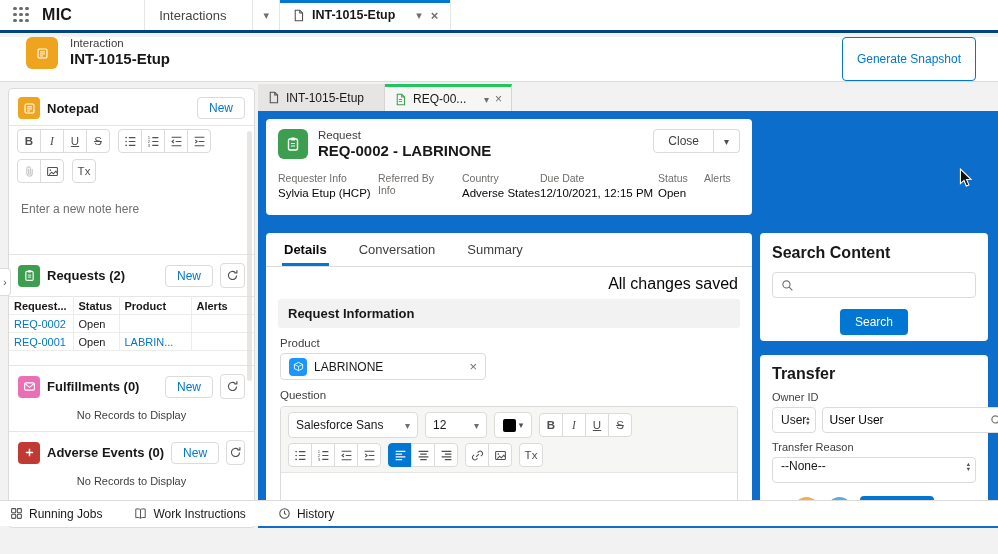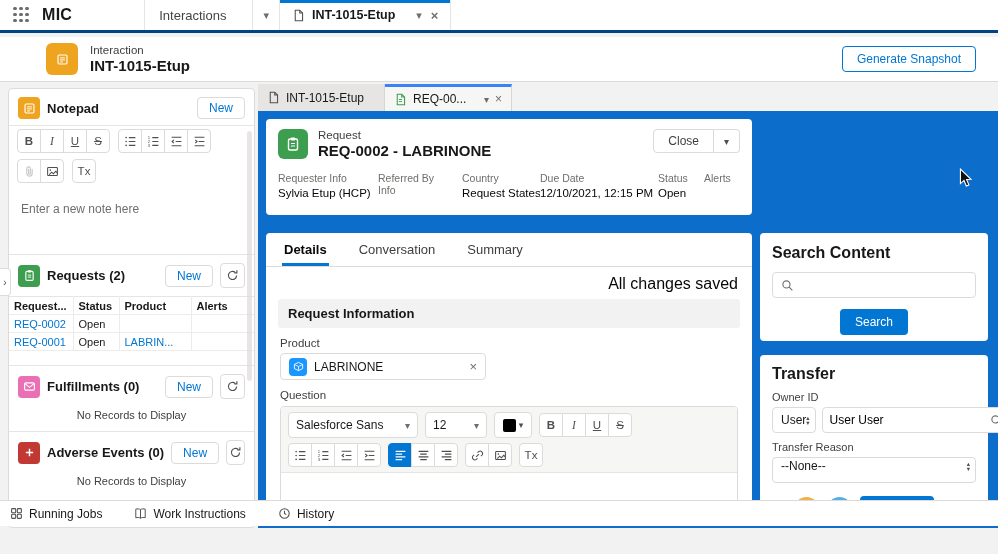--- a/index.html
+++ b/index.html
@@ -23,21 +23,21 @@
   .item-tab { position:relative; height:30px; display:flex; align-items:center; gap:7px;
               padding:0 12px; border-left:1px solid #e5e5e5; border-right:1px solid #e5e5e5;
               font-size:12.5px; font-weight:bold; cursor:pointer; }
   .item-tab::before { content:""; position:absolute; left:0; top:0; right:0; height:3px; background:#0176d3; }
   .item-tab .chev { font-size:11px; color:#706e6b; margin-left:14px; }
   .item-tab .x { font-size:13px; color:#706e6b; margin-left:2px; }
   .brand-line { position:absolute; left:0; top:30px; width:998px; height:3px; background:#014486; }
 
   
   .record-header { position:absolute; left:0; top:37px; width:998px; height:45px; background:#fff;
-                   border-bottom:1px solid #dddbda; display:flex; align-items:center; padding:0 22px 0 46px; }
+                   border-bottom:1px solid #dddbda; display:flex; padding:0 22px 0 26px; }
   .entity-icon { width:32px; height:32px; border-radius:6px; display:flex; align-items:center; justify-content:center; }
   .entity-icon.orange { background:#efa41f; }
   .rh-titles { margin-left:12px; }
   .rh-entity { font-size:11.5px; color:#3e3e3c; }
   .rh-title { font-size:15px; font-weight:bold; margin-top:1px; }
   .btn-outline { margin-left:auto; background:#fff; border:1px solid #0176d3; color:#0176d3;
                  border-radius:4px; font-size:12px; padding:5px 14px; cursor:pointer;
                  font-family:inherit; }
 
   
@@ -84,21 +84,21 @@
   .empty-text { text-align:center; font-size:11px; color:#3e3e3c; padding:4px 0 10px; }
   .lp-scroll { position:absolute; right:2px; top:42px; width:5px; height:250px; background:#dddbda;
                border-radius:3px; opacity:.7; cursor:grab; }
 
   
   .workspace { position:absolute; left:258px; top:84px; width:740px; height:444px; }
   .subtabs { display:flex; height:27px; }
   .subtab { width:127px; display:flex; align-items:center; gap:6px; padding:0 9px;
             background:#e7e5e4; border-right:1px solid #d8d6d4; font-size:12px; color:#181818; cursor:pointer; }
   .subtab-label { white-space:nowrap; overflow:hidden; text-overflow:ellipsis; flex:1 1 auto; }
-  .subtab.active { background:#f6f6f5; border-top:3px solid #3b82f6; }
+  .subtab.active { background:#f6f6f5; border-top:3px solid #22c55e; }
   .subtab .chev { font-size:10px; color:#706e6b; }
   .subtab .x { font-size:12px; color:#706e6b; }
   .subtab .doc-gray { color:#514f4d; } .subtab .doc-green { color:#3e9e4f; }
   .blue-area { position:absolute; left:0; top:27px; width:740px; height:417px; background:#0d6dca; }
 
   .card { background:#fff; border-radius:4px; position:absolute; }
   .req-head { left:8px; top:8px; width:486px; height:96px; padding:10px 12px 8px; }
   .req-head-row { display:flex; align-items:flex-start; }
   .req-icon { width:30px; height:30px; border-radius:6px; background:#3e9e4f;
               display:flex; align-items:center; justify-content:center; }
@@ -445,21 +445,21 @@
           <div class="fld fld1">
             <div class="lbl">Requester Info</div>
             <div class="val">Sylvia Etup (HCP)</div>
           </div>
           <div class="fld fld2">
             <div class="lbl">Referred By Info</div>
             <div class="val"></div>
           </div>
           <div class="fld fld3">
             <div class="lbl">Country</div>
-            <div class="val">Request States</div>
+            <div class="val">Adverse States</div>
           </div>
           <div class="fld fld4">
             <div class="lbl">Due Date</div>
             <div class="val">12/10/2021, 12:15 PM</div>
           </div>
           <div class="fld fld5">
             <div class="lbl">Status</div>
             <div class="val">Open</div>
           </div>
           <div class="fld fld6">

